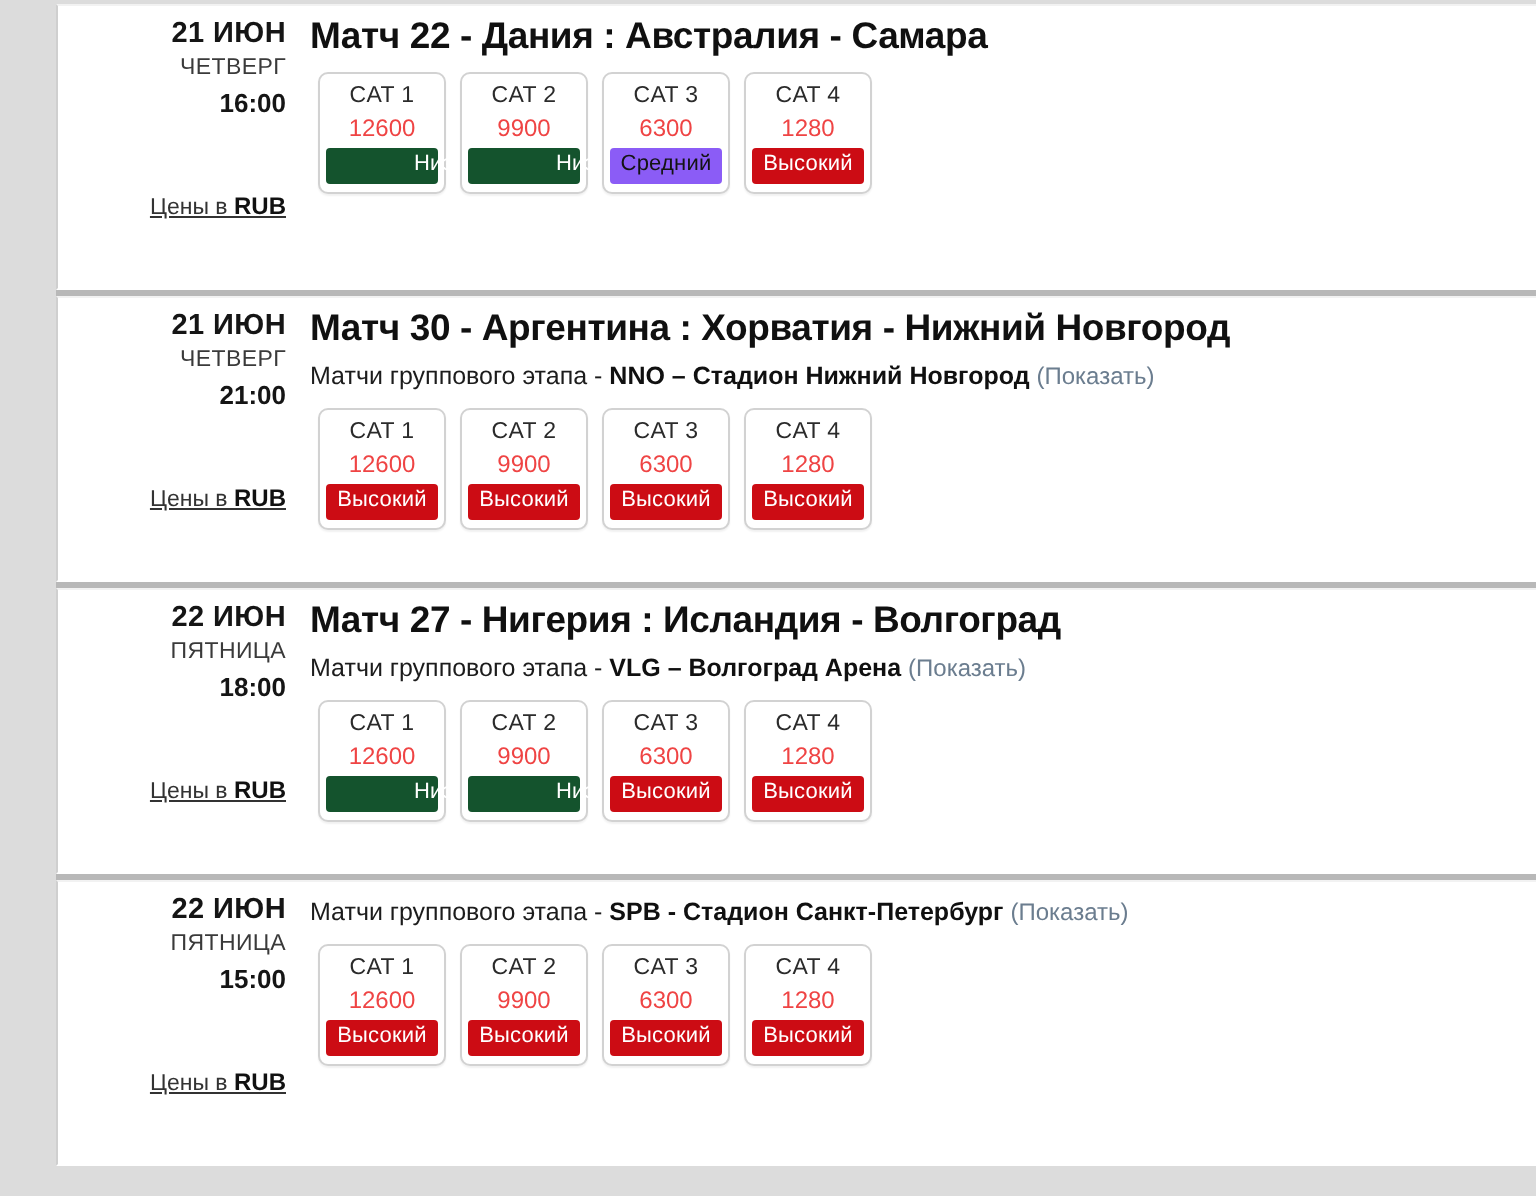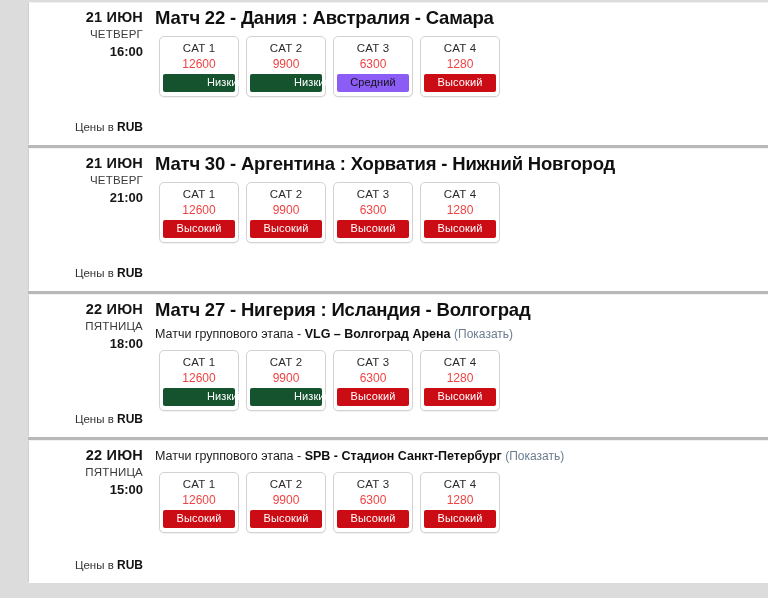--- a/index.html
+++ b/index.html
@@ -66,24 +66,25 @@
   }
   .date-time {
     font-size: 13px;
     font-weight: bold;
     color: #151515;
     line-height: 18px;
   }
   .currency-note {
     position: absolute;
     right: 8px;
-    bottom: 10px;
+    bottom: 34px;
     font-size: 11.5px;
     color: #333333;
     white-space: nowrap;
+    text-decoration: underline;
   }
   .currency-note b {
     font-weight: bold;
     color: #111111;
     font-size: 12px;
   }
 
   
   .content-col {
     flex: 1 1 auto;
@@ -118,21 +119,21 @@
   }
 
   
   .cat-row {
     display: flex;
     flex-direction: row;
     margin-top: 6px;
     padding-left: 4px;
   }
   .cat-box {
-    width: 80px;
+    width: 64px;
     box-sizing: border-box;
     border: 1px solid #d2d2d2;
     border-radius: 5px;
     background: #ffffff;
     padding: 4px 3px 4px 3px;
     margin-right: 7px;
     text-align: center;
     box-shadow: 0 1px 1px rgba(0,0,0,0.06);
   }
   .cat-name {
@@ -222,20 +223,24 @@
     <div class="date-col">
       <div class="date-day">21 ИЮН</div>
       <div class="date-weekday">ЧЕТВЕРГ</div>
       <div class="date-time">21:00</div>
       <div class="currency-note">
         <span>Цены в </span><b>RUB</b>
       </div>
     </div>
     <div class="content-col">
       <div class="match-title">Матч 30 - Аргентина : Хорватия - Нижний Новгород</div>
+      <div class="match-subtitle">
+        <span>Матчи группового этапа - </span><span class="venue">NNO – Стадион Нижний Новгород</span>
+        <span class="show-link">(Показать)</span>
+      </div>
       <div class="cat-row">
   <div class="cat-box">
     <div class="cat-name">CAT 1</div>
     <div class="cat-price">12600</div>
     <span class="cat-badge badge-high">Высокий</span>
   </div>
 
   <div class="cat-box">
     <div class="cat-name">CAT 2</div>
     <div class="cat-price">9900</div>

